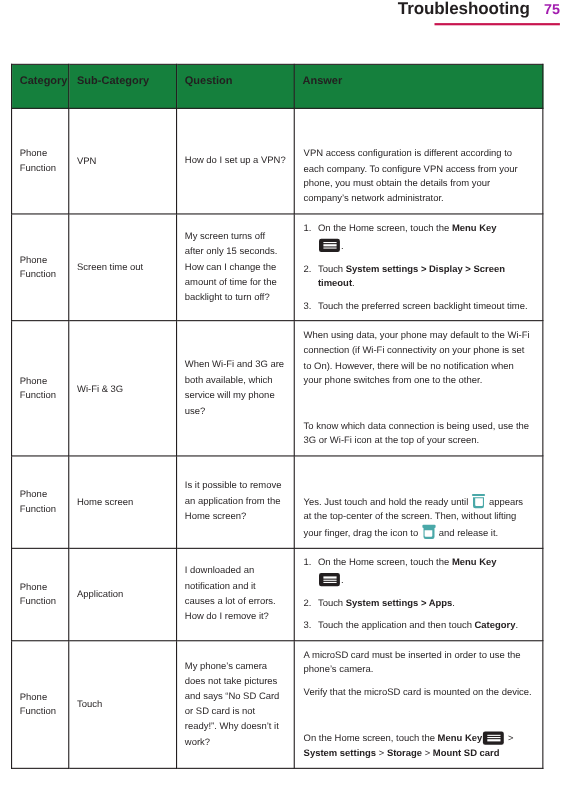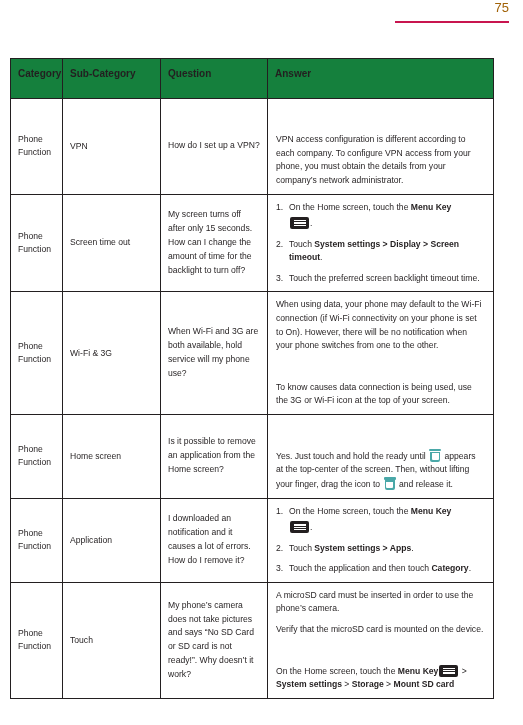--- a/index.html
+++ b/index.html
@@ -34,22 +34,22 @@
     gap: 13px;
   }
   .header-title {
     font-size: 15.5px;
     font-weight: bold;
     letter-spacing: -0.1px;
     color: #231f20;
   }
   .header-pageno {
     font-size: 13px;
-    font-weight: normal;
-    color: #a16207;
+    font-weight: bold;
+    color: #a21caf;
     text-align: center;
   }
   .header-rule {
     position: absolute;
     left: 395px;
     top: 21px;
     width: 114px;
     height: 1.6px;
     background: #c8154f;
   }
@@ -188,20 +188,21 @@
   .icon-step-menu {
     display: block;
     margin-top: 3px;
   }
 </style>
 </head>
 <body>
 
 <div class="page-header">
   <div class="page-header-inner">
+    <span class="header-title">Troubleshooting</span>
     <span class="header-pageno">75</span>
   </div>
   <div class="header-rule"></div>
 </div>
 
 <table class="faq-table">
   <colgroup>
     <col class="c-cat">
     <col class="c-subcat">
     <col class="c-question">
@@ -242,24 +243,24 @@
           <li>
             <span class="num">3.</span><span>Touch the preferred screen backlight timeout time.</span>
           </li>
         </ul>
       </td>
     </tr>
 
     <tr>
       <td class="cell-category">Phone Function</td>
       <td class="cell-subcategory">Wi-Fi &amp; 3G</td>
-      <td class="cell-question">When Wi-Fi and 3G are both available, hold service will my phone use?</td>
+      <td class="cell-question">When Wi-Fi and 3G are both available, which service will my phone use?</td>
       <td class="cell-answer">
         <p class="ans-p">When using data, your phone may default to the Wi-Fi connection (if Wi-Fi connectivity on your phone is set to On). However, there will be no notification when your phone switches from one to the other.</p>
-        <p class="ans-p">To know causes data connection is being used, use the 3G or Wi-Fi icon at the top of your screen.</p>
+        <p class="ans-p">To know which data connection is being used, use the 3G or Wi-Fi icon at the top of your screen.</p>
       </td>
     </tr>
 
     <tr>
       <td class="cell-category">Phone Function</td>
       <td class="cell-subcategory">Home screen</td>
       <td class="cell-question">Is it possible to remove an application from the Home screen?</td>
       <td class="cell-answer">
         <p class="ans-p"><span>Yes. Just touch and hold the ready until </span><span class="trash-icon"><span class="lid"></span><span class="body"></span></span><span> appears at the top-center of the screen. Then, without lifting your finger, drag the icon to </span><span class="trash-icon"><span class="lid"></span><span class="body"></span></span><span> and release it.</span></p>
       </td>

